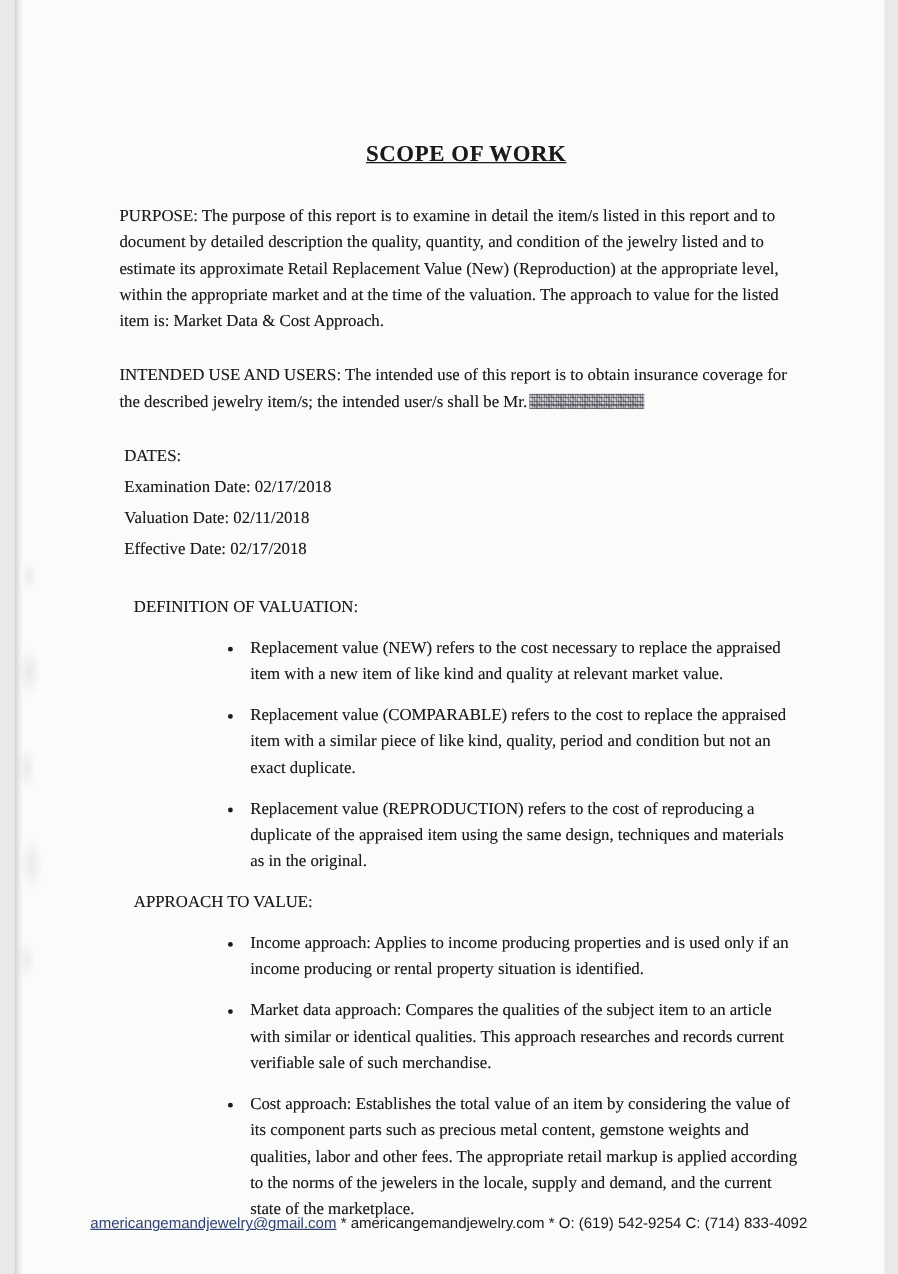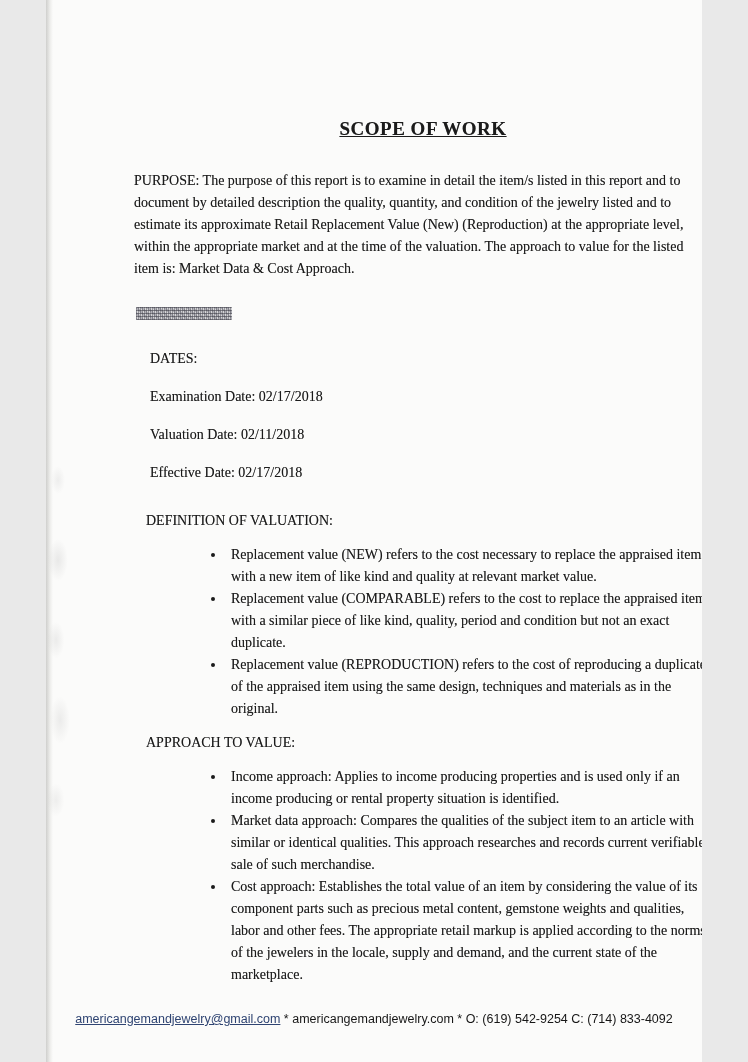--- a/index.html
+++ b/index.html
@@ -1,18 +1,18 @@
 <!DOCTYPE html>
 <html><head>
 <meta charset="utf-8">
 <style>
   html,body{margin:0;padding:0;background:#e9e9e9;}
   .page{
     position:relative;
-    width:656px;height:1062px;
+    width:725px;height:1062px;
     margin:0 auto;
     background:#fbfbfa;
     overflow:hidden;
     font-family:"Liberation Serif", serif;
     font-size:14px;
     line-height:22px;
     color:#1b1b1b;
     text-shadow:0 0 .4px rgba(20,20,20,.45);
   }
   .scan-edge{
@@ -34,24 +34,24 @@
   .doc-title{
     text-align:center;
     font-weight:bold;
     font-size:19px;
     letter-spacing:.5px;
     margin:0 0 30px 0;
   }
   .doc-title span{text-decoration:underline;}
   .para{margin:0 16px 23px 0;}
   .dates{margin:0 0 26px 0;}
-  .dates div{margin:16px;}
+  .dates div{margin:4px;}
   .sect-heading{margin:12px;}
   ul.bullets{margin:0;padding:0 0 0 92px;}
-  ul.bullets li{margin:0;padding-left:5px;}
+  ul.bullets li{margin:12px;padding-left:5px;}
   .redaction{
     display:inline-block;
     width:96px;height:13px;
     margin-left:2px;
     transform:translateY(2px);
     border-radius:1px;
     background-color:#d7d7d9;
     background-image:
       repeating-linear-gradient(0deg, rgba(55,55,65,.55) 0 1px, transparent 1px 3px),
       repeating-linear-gradient(90deg, rgba(70,70,80,.45) 0 1px, transparent 1px 2px),
@@ -76,21 +76,21 @@
 <div class="page" style="background: rgb(251, 251, 250); color: rgb(27, 27, 27);">
   <div class="scan-edge"></div>
   <div class="scan-smudges"></div>
 
   <div class="content">
 
     <h1 class="doc-title"><span>SCOPE OF WORK</span></h1>
 
     <p class="para">PURPOSE:  The purpose of this report is to examine in detail the item/s listed in this report and to document by detailed description the quality, quantity, and condition of the jewelry listed and to estimate its approximate Retail Replacement Value (New) (Reproduction) at the appropriate level, within the appropriate market and at the time of the valuation. The approach to value for the listed item is: Market Data &amp; Cost Approach.</p>
 
-    <p class="para"><span class="redaction"></span></p>
+    <p class="para"><span>INTENDED USE AND USERS: The intended use of this report is to obtain insurance coverage for the described jewelry item/s; the intended user/s shall be Mr.</span><span class="redaction"></span></p>
 
     <div class="dates">
       <div class="sect-heading">DATES:</div>
       <div>Examination Date:  02/17/2018</div>
       <div>Valuation Date:  02/11/2018</div>
       <div>Effective Date: 02/17/2018</div>
     </div>
 
     <div>
       <div class="sect-heading">DEFINITION OF VALUATION:</div>

